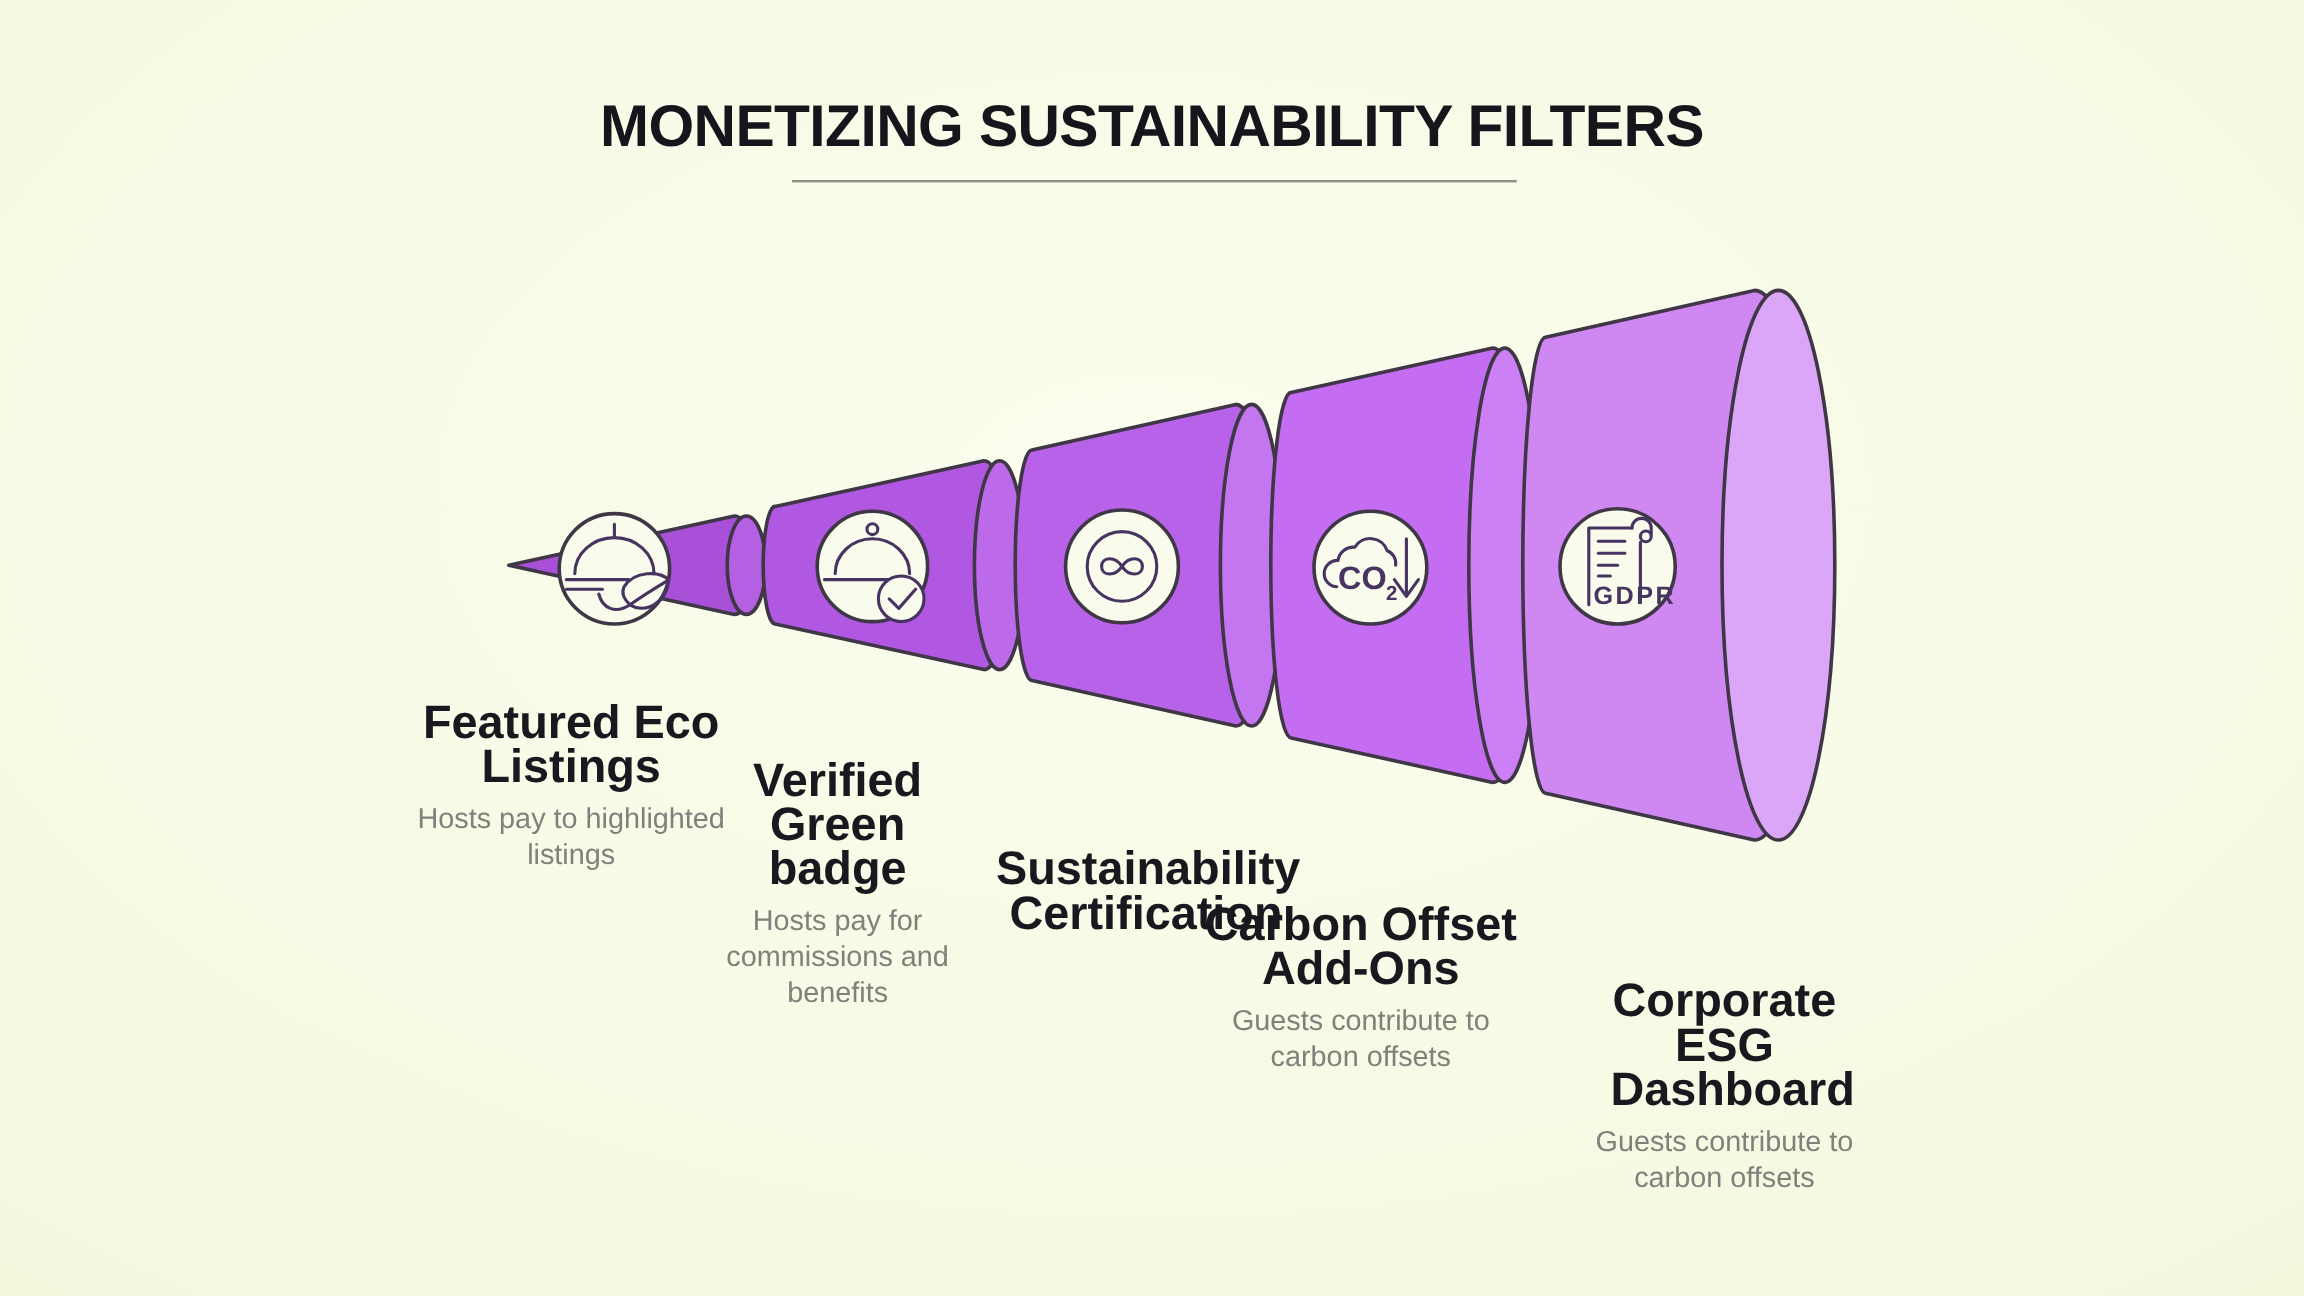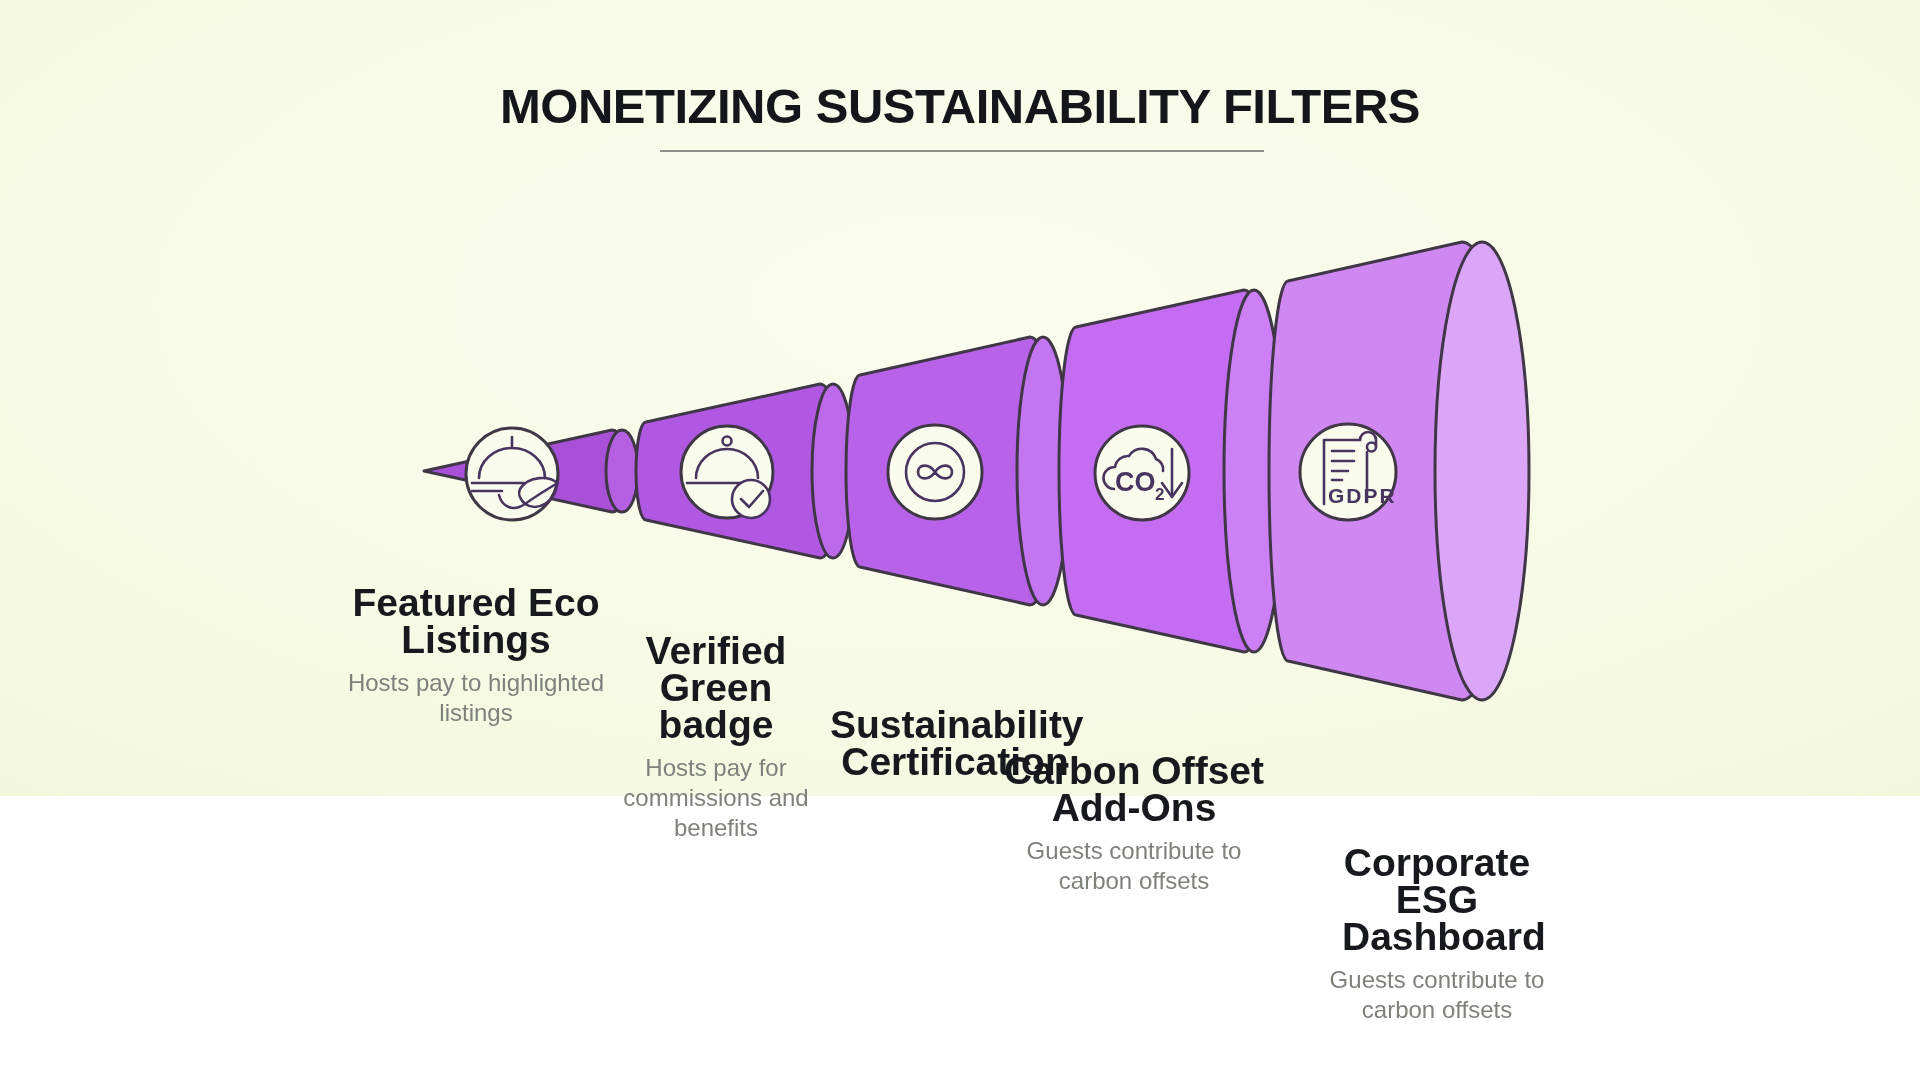--- a/index.html
+++ b/index.html
@@ -1,18 +1,18 @@
 <!DOCTYPE html>
 <html><head>
 <meta charset="utf-8">
 <style>
   html,body{margin:0;padding:0;}
   body{width:1920px;height:1080px;overflow:hidden;font-family:"Liberation Sans",sans-serif;}
   .canvas{
-    position:relative;width:1920px;height:796px;
+    position:relative;width:1920px;height:1080px;
     background:radial-gradient(115% 120% at 50% 38%, #fbfdee 0%, #f5f9e1 55%, #ebf2d0 100%);
   }
   .page-title{
     position:absolute;top:78px;left:0;width:1920px;margin:0;
     text-align:center;font-size:49px;font-weight:900;letter-spacing:-0.5px;
     color:#14161b;
   }
   .title-underline{
     position:absolute;top:150px;left:660px;width:604px;height:0;
     border-top:2px solid #8d9086;
@@ -123,33 +123,33 @@
       </g>
       <text x="-20" y="31" fill="#483460" font-family="Liberation Sans, sans-serif" font-size="21" font-weight="700" letter-spacing="2">GDPR</text>
     </g>
   </svg>
 
   <div class="stage-label" style="left:341px;top:584px;width:270px;">
     <p class="stage-heading">Featured Eco Listings</p>
     <p class="stage-desc">Hosts pay to highlighted listings</p>
   </div>
 
-  <div class="stage-label" style="left:611px;top:632px;width:210px;">
+  <div class="stage-label" style="left:593px;top:632px;width:210px;">
     <p class="stage-heading">Verified Green badge</p>
     <p class="stage-desc">Hosts pay for commissions and benefits</p>
   </div>
 
   <div class="stage-label" style="left:830px;top:706px;width:250px;">
     <p class="stage-heading">Sustainability Certification</p>
   </div>
 
   <div class="stage-label" style="left:1004px;top:752px;width:260px;">
     <p class="stage-heading">Carbon Offset Add-Ons</p>
     <p class="stage-desc">Guests contribute to carbon offsets</p>
   </div>
 
-  <div class="stage-label" style="left:1307px;top:844px;width:260px;">
+  <div class="stage-label" style="left:1307px;top:816px;width:260px;">
     <p class="stage-heading" style="max-width:190px;margin:0 auto;">Corporate ESG Dashboard</p>
     <p class="stage-desc">Guests contribute to carbon offsets</p>
   </div>
 
 
 </div>
 
 </body></html>

